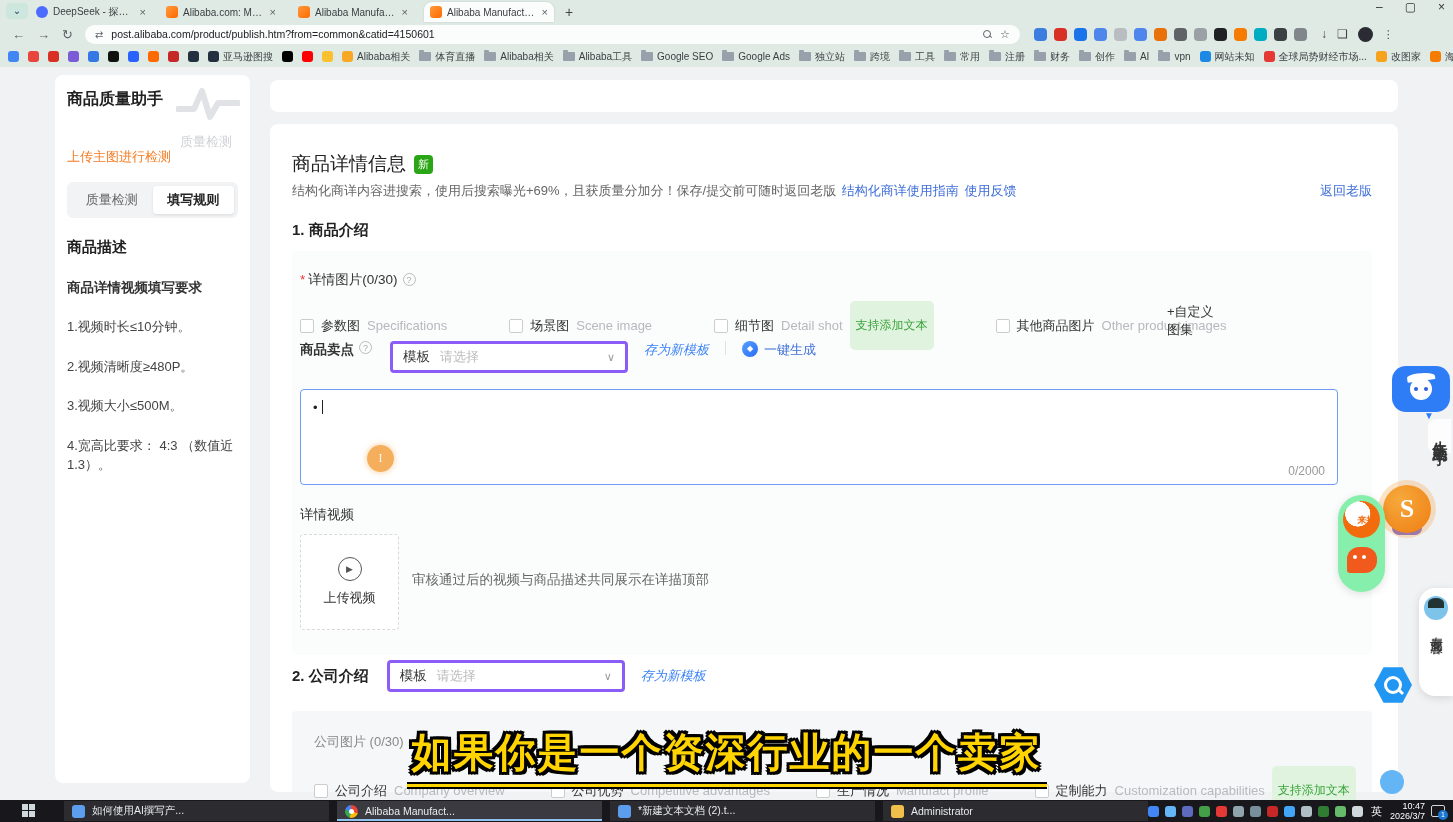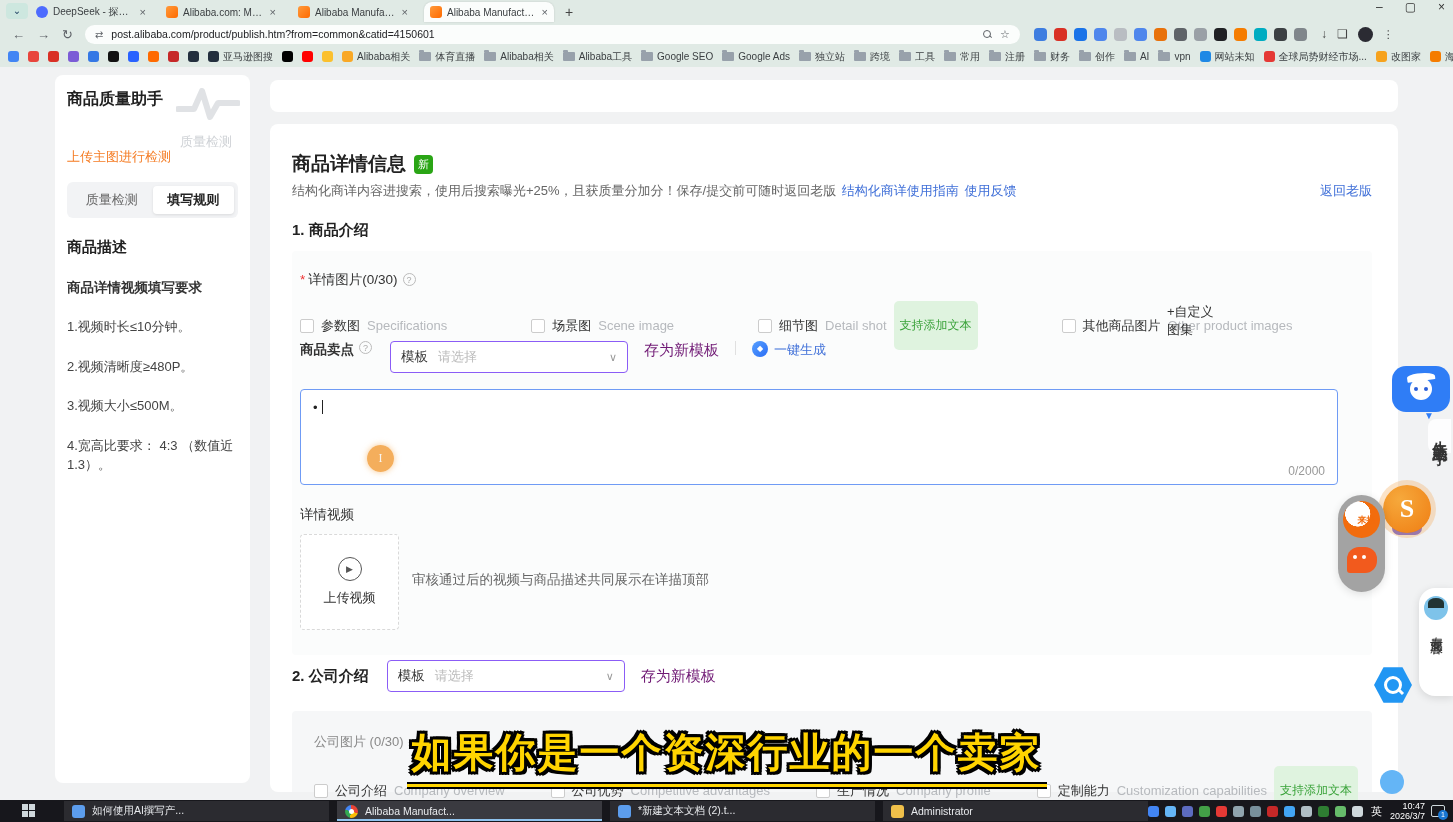--- a/index.html
+++ b/index.html
@@ -54,46 +54,46 @@
   .sb-tabs { margin-top:16px; background:#f2f3f5; border-radius:6px; padding:4px; display:flex; }
   .sb-tab { flex:1; text-align:center; font-size:13px; color:#666; padding:5px 0; border-radius:4px; }
   .sb-tab.active { background:#fff; color:#222; font-weight:bold; box-shadow:0 1px 3px rgba(0,0,0,.1); }
   .sb-sec { margin-top:20px; font-size:15px; font-weight:bold; color:#222; }
   .sb-rules-title { margin-top:22px; font-size:13.5px; font-weight:bold; color:#333; }
   .sb-rule { margin-top:20px; font-size:13px; color:#444; line-height:1.5; }
 
   .card-partial { position:absolute; left:270px; top:13px; width:1128px; height:32px; background:#fff; border-radius:8px; }
   .main-card { position:absolute; left:270px; top:57px; width:1128px; height:668px; background:#fff; border-radius:8px; }
   .mc-head { position:absolute; left:22px; top:27px; display:flex; align-items:center; gap:8px; }
-  .mc-title { font-size:19px; font-weight:bold; color:#222; }
+  .mc-title { font-size:19px; font-weight:normal; color:#222; }
   .badge-new { width:19px; height:19px; background:#2aa515; border-radius:4px; color:#fff; font-size:11px; text-align:center; line-height:19px; }
   .mc-sub { position:absolute; left:22px; top:58px; font-size:13px; color:#666; }
   .mc-sub a { color:#3f6fd8; text-decoration:none; margin-left:2px; }
   .back-link { position:absolute; right:26px; top:58px; font-size:13px; color:#3f6fd8; }
   .sec-title { position:absolute; left:22px; font-size:15px; font-weight:bold; color:#222; }
 
   .panel1 { position:absolute; left:22px; top:127px; width:1080px; height:404px; background:#fbfcfc; border-radius:4px; }
   .field-label { position:absolute; left:8px; top:20px; font-size:13.5px; color:#333; }
   .req { color:#e33; margin-right:3px; }
   .qmark { display:inline-block; width:13px; height:13px; border:1px solid #bbb; border-radius:50%; color:#aaa; font-size:9px; text-align:center; line-height:12px; margin-left:5px; vertical-align:1px; }
-  .cb-row { position:absolute; left:8px; top:50px; width:1064px; display:flex; align-items:center; gap:84px; }
+  .cb-row { position:absolute; left:8px; top:50px; width:1064px; display:flex; align-items:center; gap:62px; }
   .cb-item { display:flex; align-items:center; gap:7px; flex:0 0 auto; }
   .cb { width:14px; height:14px; border:1px solid #ccc; border-radius:2px; background:#fff; }
   .cb-cn { font-size:13px; color:#333; }
   .cb-en { font-size:13px; color:#b6b9bd; }
   .cb-badge { font-size:12px; color:#3aa33a; background:#dff3df; padding:16px 6px; border-radius:5px; }
   .cb-badge:empty { display:none; }
   .custom-gallery { margin-left:auto; margin-right:150px; font-size:13px; color:#333; }
   .sell-row { position:absolute; left:8px; top:90px; display:flex; align-items:flex-start; }
   .sell-label { font-size:13.5px; color:#333; font-weight:bold; }
-  .select { width:238px; height:32px; border:1px solid #8b5cf6; border-radius:4px; background:#fff; display:flex; align-items:center; padding:0 10px; margin-left:18px; }
+  .select { width:238px; height:32px; border:3px solid #8b5cf6; border-radius:4px; background:#fff; display:flex; align-items:center; padding:0 10px; margin-left:18px; }
   .sel-name { font-size:13.5px; color:#333; }
   .sel-ph { font-size:13px; color:#bbb; margin-left:10px; }
   .sel-arrow { margin-left:auto; color:#999; font-size:11px; }
-  .save-tpl { font-size:15px; color:#701a75; margin-left:16px; }
+  .save-tpl { font-size:13px; color:#3b82f6; margin-left:16px;font-style:italic; }
   .vline { width:1px; height:14px; background:#e0e0e0; margin:0 16px; }
   .gen-ic { width:16px; height:16px; border-radius:50%; background:linear-gradient(135deg,#57a0ff,#2a6df5); color:#fff; font-size:8px; text-align:center; line-height:16px; margin-right:6px; }
   .gen-label { font-size:13px; color:#3f6fd8; }
   .sell-editor { position:absolute; left:8px; top:138px; width:1038px; height:96px; background:#fff; border:1.5px solid #6f9bf5; border-radius:4px; padding:8px 12px; }
   .bullet { font-size:13px; color:#222; }
   .caret { display:inline-block; width:1px; height:14px; background:#222; vertical-align:-2px; margin-left:4px; }
   .counter { position:absolute; right:12px; bottom:6px; font-size:12px; color:#999; }
   .pointer-hl { position:absolute; left:75px; top:194px; width:27px; height:27px; border-radius:50%; background:rgba(243,165,74,.9); color:#f7f3ec; text-align:center; line-height:26px; font-size:12px; font-family:"Liberation Serif",serif; box-shadow:0 0 6px rgba(243,165,74,.6); }
   .video-label { position:absolute; left:8px; top:255px; font-size:13.5px; color:#333; }
   .upload-box { position:absolute; left:8px; top:283px; width:99px; height:96px; background:#fff; border:1px dashed #d9d9d9; border-radius:4px; display:flex; flex-direction:column; align-items:center; justify-content:center; gap:8px; }
@@ -111,21 +111,21 @@
   .assist-bubble { position:absolute; left:1392px; top:299px; width:58px; height:46px; background:#2f7df6; border-radius:14px; display:flex; align-items:center; justify-content:center; }
   .assist-face { width:22px; height:22px; background:#fff; border-radius:50%; position:relative; }
   .assist-face::before { content:""; position:absolute; left:4px; top:9px; width:4px; height:4px; border-radius:50%; background:#2b5fd9; box-shadow:10px 0 0 #2b5fd9; }
   .assist-face::after { content:""; position:absolute; left:-3px; top:-5px; width:28px; height:8px; background:#fff; border-radius:50% 80% 10% 10%; transform:rotate(-8deg); }
   .assist-caret { position:absolute; left:1424px; top:343px; color:#2f7df6; font-size:10px; }
   .v-label { writing-mode:vertical-rl; letter-spacing:3px; font-size:15px; font-weight:bold; color:#333; }
   .assist-label { position:absolute; left:1428px; top:352px; background:rgba(255,255,255,.85); border-radius:8px 0 0 8px; padding:8px 2px; }
   .purple-ic { position:absolute; left:1392px; top:438px; width:30px; height:30px; background:#6b5bd2; border-radius:7px; }
   .purple-ic::after { content:""; position:absolute; left:6px; top:6px; width:18px; height:14px; background:#fff; border-radius:2px; transform:skewX(-8deg); }
   .s-circle { position:absolute; left:1383px; top:418px; width:48px; height:48px; border-radius:50%; background:radial-gradient(circle at 35% 30%,#f6a93c,#ef7d12); color:#fff; font-weight:bold; font-size:26px; text-align:center; line-height:48px; box-shadow:0 0 0 5px rgba(244,176,96,.35); font-family:"Liberation Serif",serif; }
-  .tool-pill { position:absolute; left:1338px; top:428px; width:47px; height:97px; background:#a3a3a3; border-radius:24px; box-shadow:0 2px 8px rgba(0,0,0,.12); }
+  .tool-pill { position:absolute; left:1338px; top:428px; width:47px; height:97px; background:#86efac; border-radius:24px; box-shadow:0 2px 8px rgba(0,0,0,.12); }
   .laisou-ic { position:absolute; left:5px; top:6px; width:37px; height:37px; border-radius:50%; background:radial-gradient(circle at 40% 35%,#fff 0 38%,transparent 39%),#f26c0d; }
   .laisou-txt { position:absolute; left:0; top:13px; width:47px; text-align:center; font-size:9px; color:#f26c0d; font-weight:bold; }
   .wechat-ic { position:absolute; left:9px; top:52px; width:30px; height:26px; background:#f25a1d; border-radius:12px 12px 12px 3px; }
   .wechat-ic::before { content:""; position:absolute; left:6px; top:8px; width:4px; height:4px; border-radius:50%; background:#fff; box-shadow:9px 0 0 #fff; }
   .cs-panel { position:absolute; left:1419px; top:521px; width:34px; height:108px; background:#fff; border-radius:16px 0 0 16px; box-shadow:0 2px 8px rgba(0,0,0,.12); display:flex; flex-direction:column; align-items:center; padding-top:8px; gap:6px; }
   .cs-avatar { width:24px; height:24px; border-radius:50%; background:#7ec3ea; position:relative; overflow:hidden; }
   .cs-avatar::before { content:""; position:absolute; left:4px; top:2px; width:16px; height:10px; border-radius:50% 50% 0 0; background:#233; }
   .cs-label { writing-mode:vertical-rl; letter-spacing:2px; font-size:13px; color:#333; }
   .hex-search { position:absolute; left:1374px; top:599px; width:38px; height:38px; background:#2196f3; clip-path:polygon(25% 3%,75% 3%,100% 50%,75% 97%,25% 97%,0 50%); }
   .hex-search::before { content:""; position:absolute; left:10px; top:10px; width:12px; height:12px; border:3px solid #fff; border-radius:50%; }
@@ -427,21 +427,21 @@
     </div>
 
     <div class="card-partial"></div>
 
     <div class="main-card">
       <div class="mc-head">
         <span class="mc-title">商品详情信息</span>
         <span class="badge-new">新</span>
       </div>
       <div class="mc-sub">
-        <span>结构化商详内容进搜索，使用后搜索曝光+25%，且获质量分加分！保存/提交前可随时返回老版</span>
+        <span>结构化商详内容进搜索，使用后搜索曝光+69%，且获质量分加分！保存/提交前可随时返回老版</span>
         <a>结构化商详使用指南</a>
         <a>使用反馈</a>
       </div>
       <div class="back-link">返回老版</div>
       <div class="sec-title" style="top:97px;">1. 商品介绍</div>
 
       <div class="panel1">
         <div class="field-label">
           <span class="req">*</span><span>详情图片(0/30)</span><span class="qmark">?</span>
         </div>
@@ -529,21 +529,21 @@
             <label class="cb-item">
               <span class="cb"></span>
               <span class="cb-cn">公司优势</span>
               <span class="cb-en">Competitive advantages</span>
 
             </label>
 
             <label class="cb-item">
               <span class="cb"></span>
               <span class="cb-cn">生产情况</span>
-              <span class="cb-en">Company profile</span>
+              <span class="cb-en">Manufact profile</span>
 
             </label>
 
             <label class="cb-item">
               <span class="cb"></span>
               <span class="cb-cn">定制能力</span>
               <span class="cb-en">Customization capabilities</span>
               <span class="cb-badge">支持添加文本</span>
             </label>
           </div>

